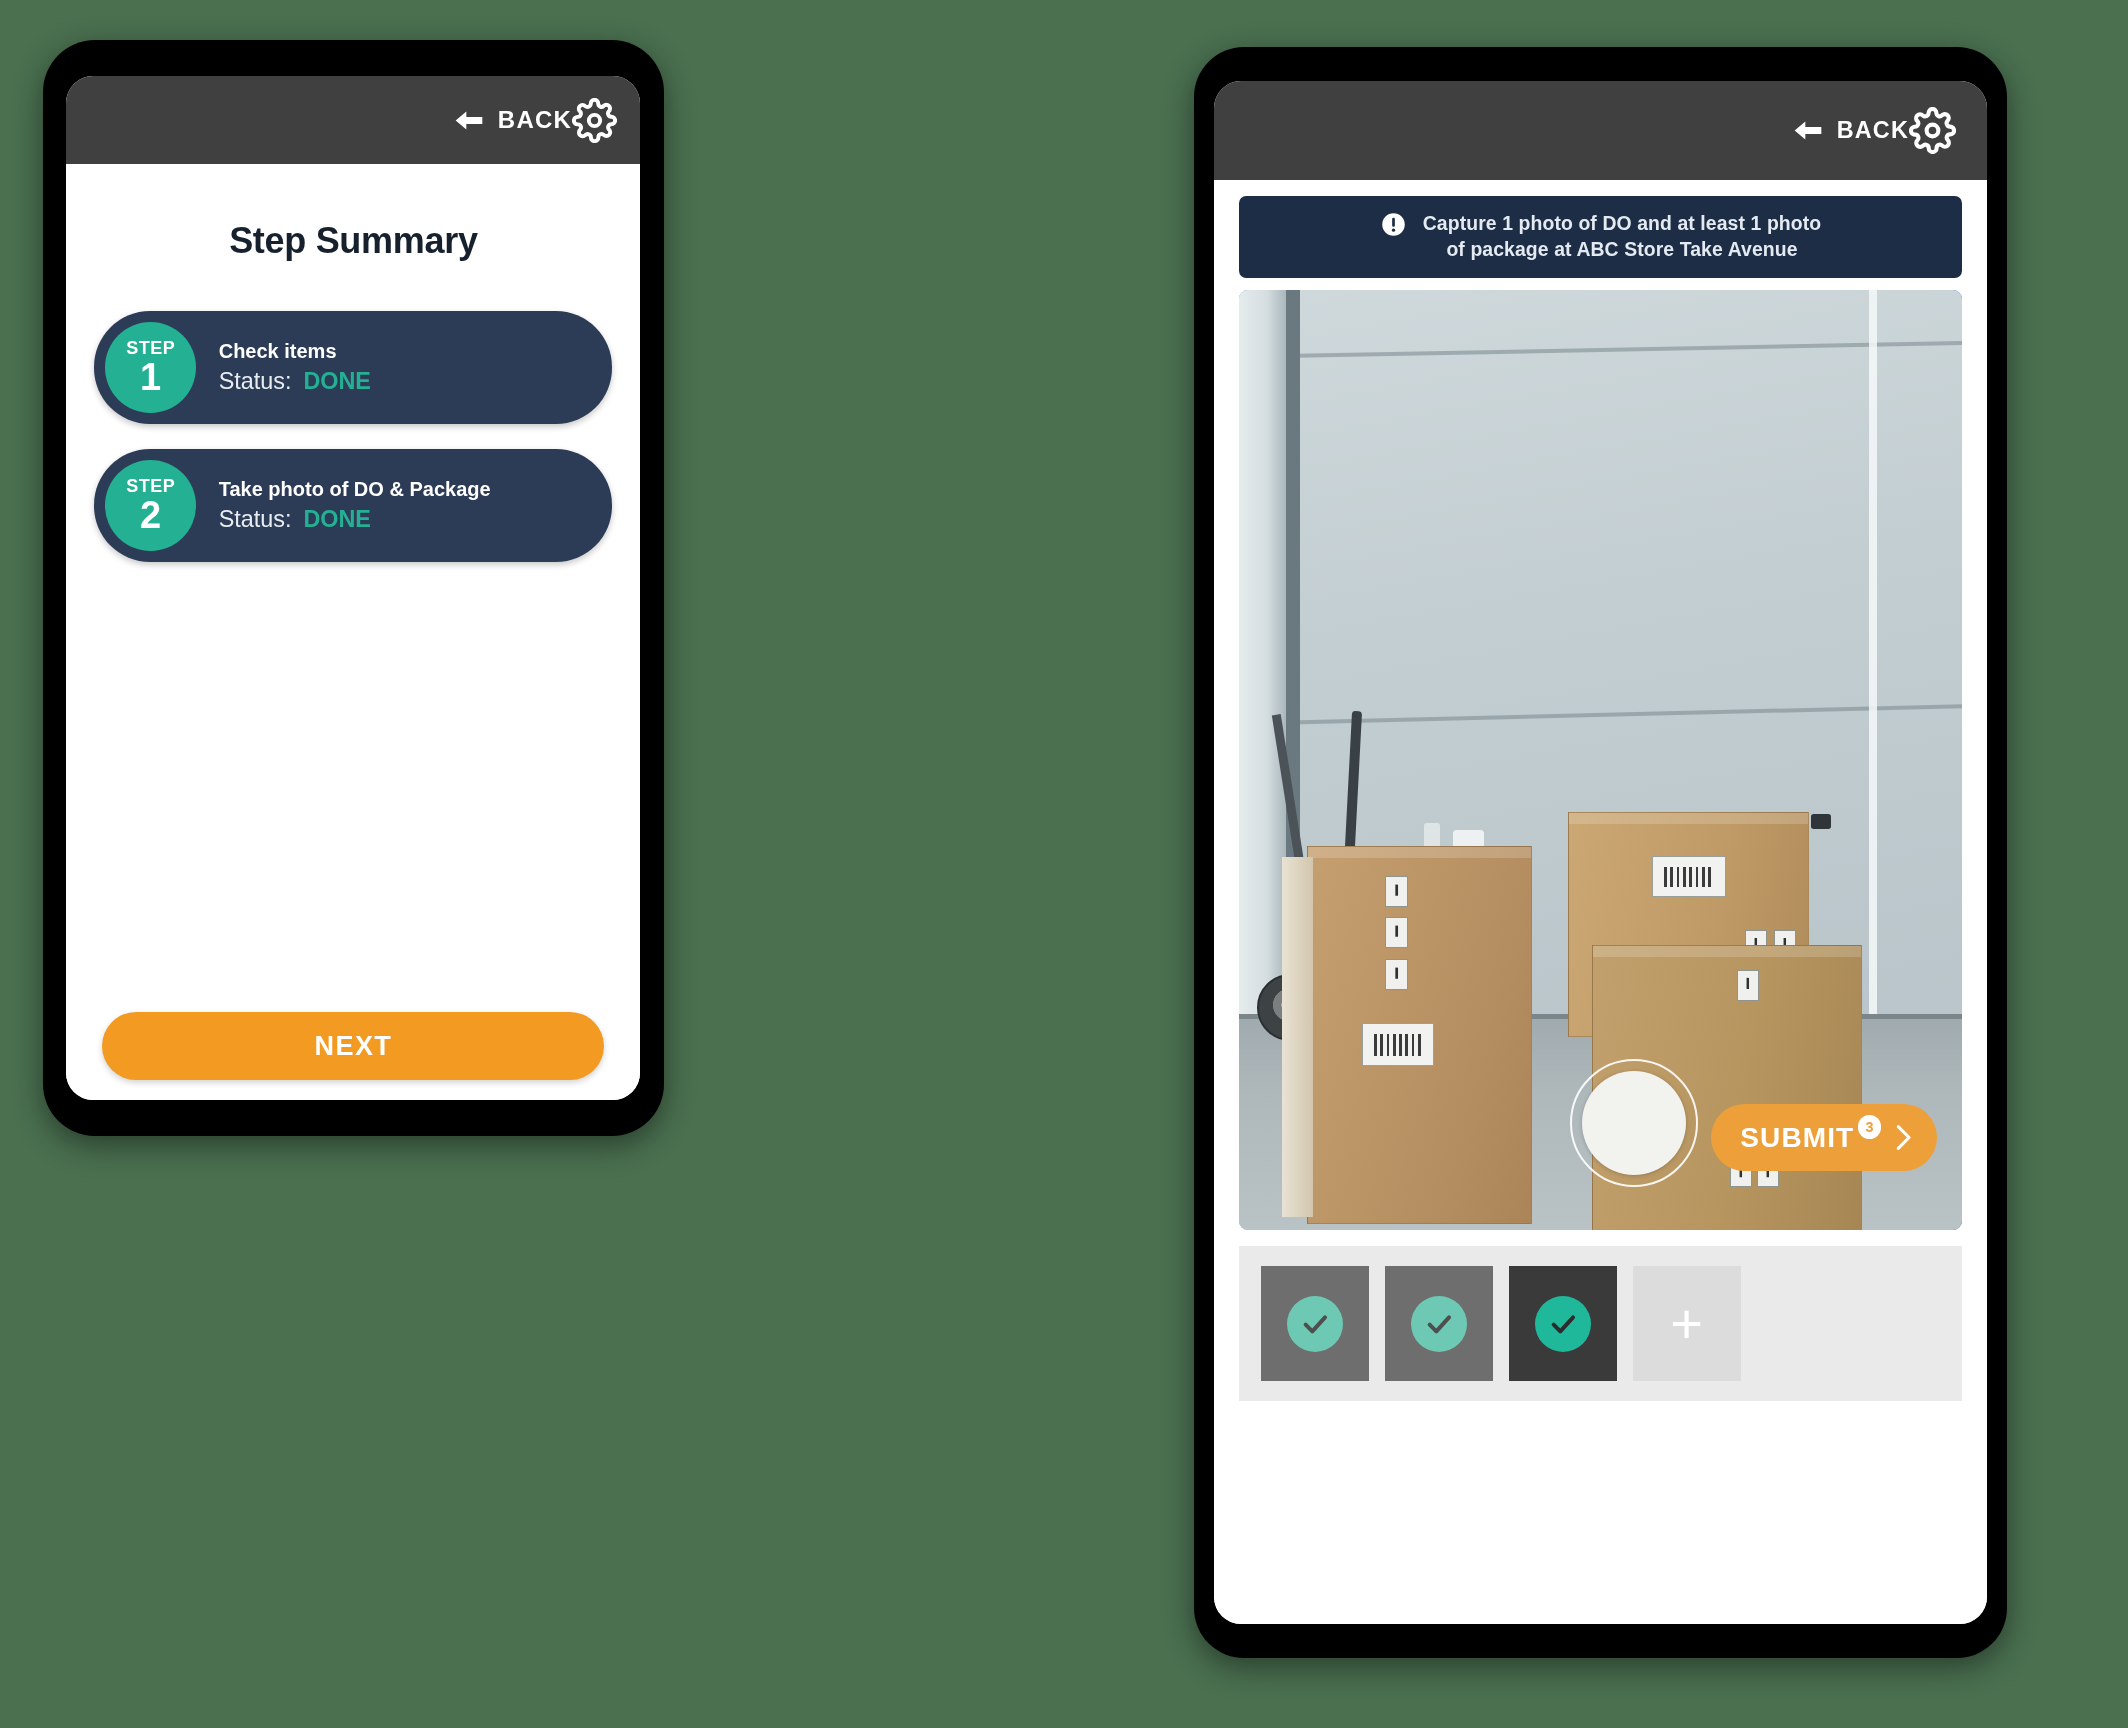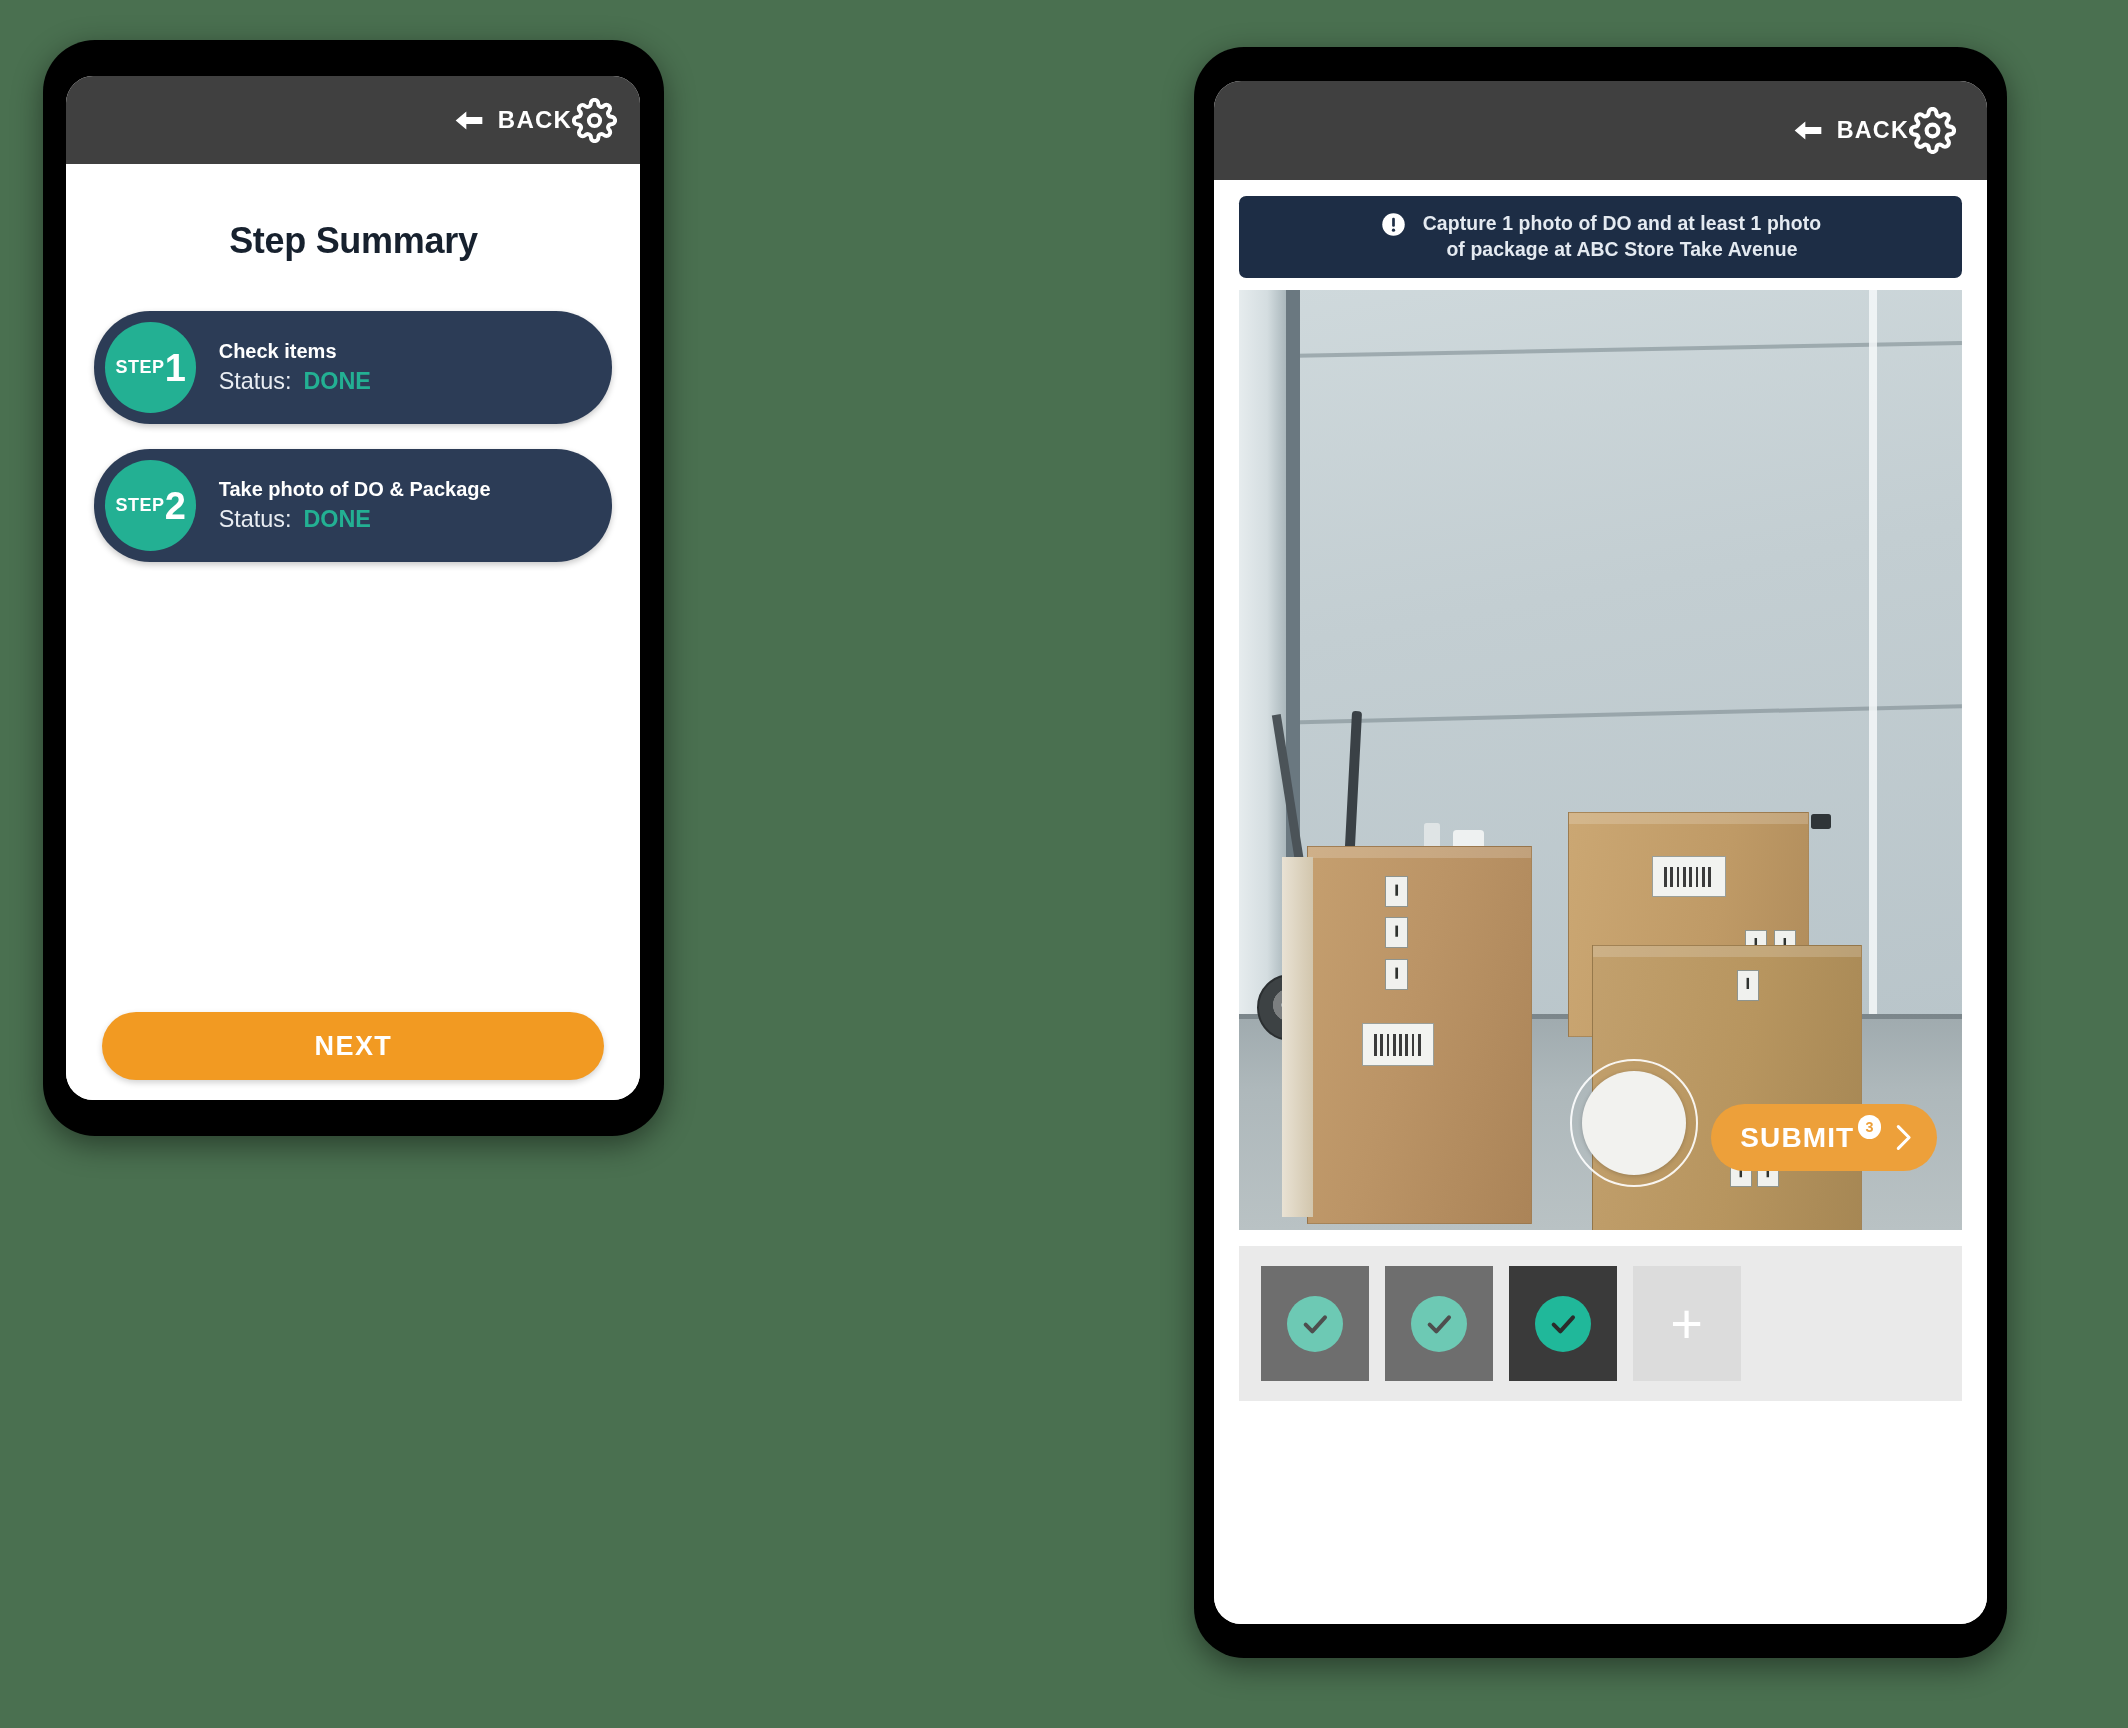--- a/index.html
+++ b/index.html
@@ -91,20 +91,21 @@
     box-shadow: 0 2.7px 6.3px rgba(0,0,0,0.22);
     cursor: pointer;
   }
   .step-badge {
     width: 91px;
     height: 91px;
     border-radius: 50%;
     background: #23b093;
     flex: 0 0 91px;
     display: flex;
+    flex-direction: column;
     align-items: center;
     justify-content: center;
     color: #ffffff;
     line-height: 1;
   }
   .step-badge .step-word {
     font-size: 18px;
     font-weight: bold;
     letter-spacing: 0.5px;
     margin-bottom: 0.9px;
@@ -174,20 +175,21 @@
     letter-spacing: 0.1px;
   }
 
   
   .viewfinder {
     position: relative;
     margin-top: 12.6px;
     height: 940px;
     overflow: hidden;
     background: #1d4ed8;
+    border-radius: 9px;
   }
   .vf-photo { position: absolute; inset: 0; }
 
   
   .wall {
     position: absolute; left: 0; top: 0; right: 0; height: 78%;
     background: linear-gradient(170deg, #cfd9dc 0%, #c3ced2 42%, #b9c5ca 100%);
   }
   .wall-line {
     position: absolute; left: 0; right: 0; height: 3.6px;

